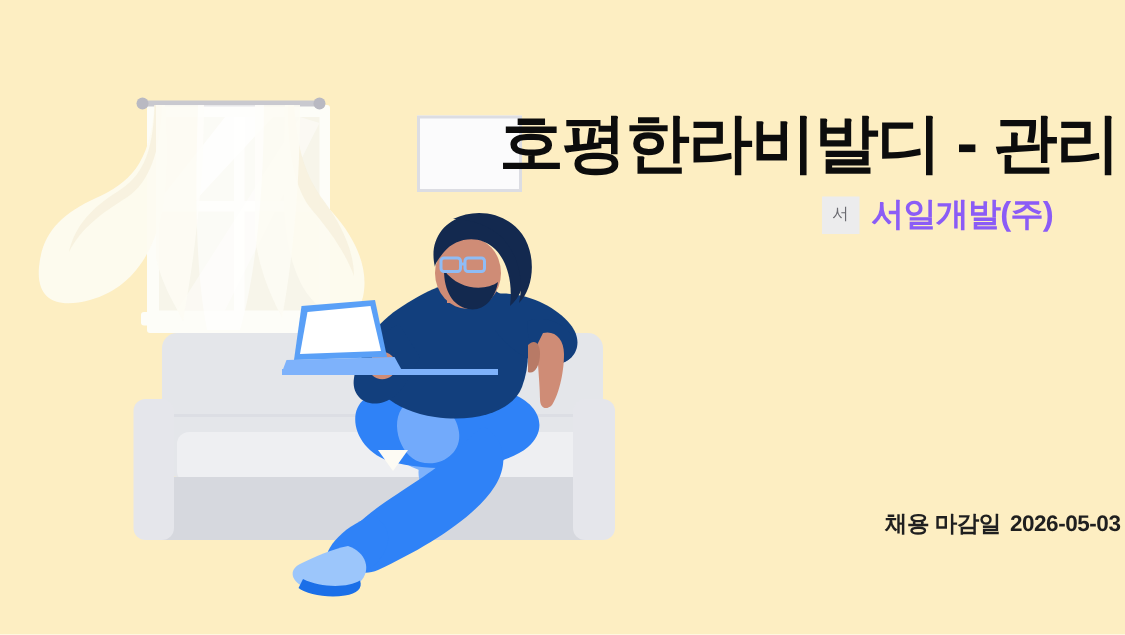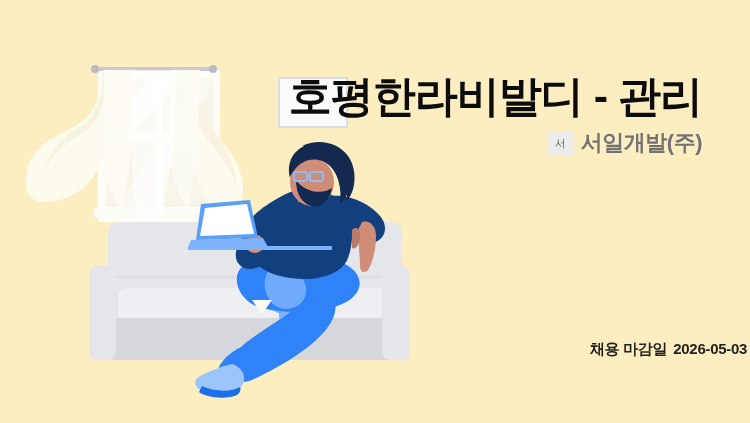--- a/index.html
+++ b/index.html
@@ -31,20 +31,21 @@
   }
   .title-row {
     position: absolute;
     left: 0;
     top: 70px;
     width: 702px;
     text-align: right;
     display: flex;
     justify-content: flex-end;
     align-items: center;
+    padding-left: 44px;
   }
   .title-text {
     position: relative;
     font-size: 43px;
     font-weight: bold;
     color: #0c0c0c;
     letter-spacing: -1px;
     line-height: 1.25;
     white-space: nowrap;
     z-index: 2;
@@ -77,21 +78,21 @@
     color: #6a6a70;
     font-size: 11px;
     display: flex;
     align-items: center;
     justify-content: center;
     line-height: 1;
   }
   .company-name {
     font-size: 22px;
     font-weight: bold;
-    color: #737373;
+    color: #8b5cf6;
     letter-spacing: -0.5px;
     white-space: nowrap;
   }
   .deadline-row {
     position: absolute;
     top: 340px;
     left: 0;
     width: 702px;
     text-align: right;
     font-size: 15px;

